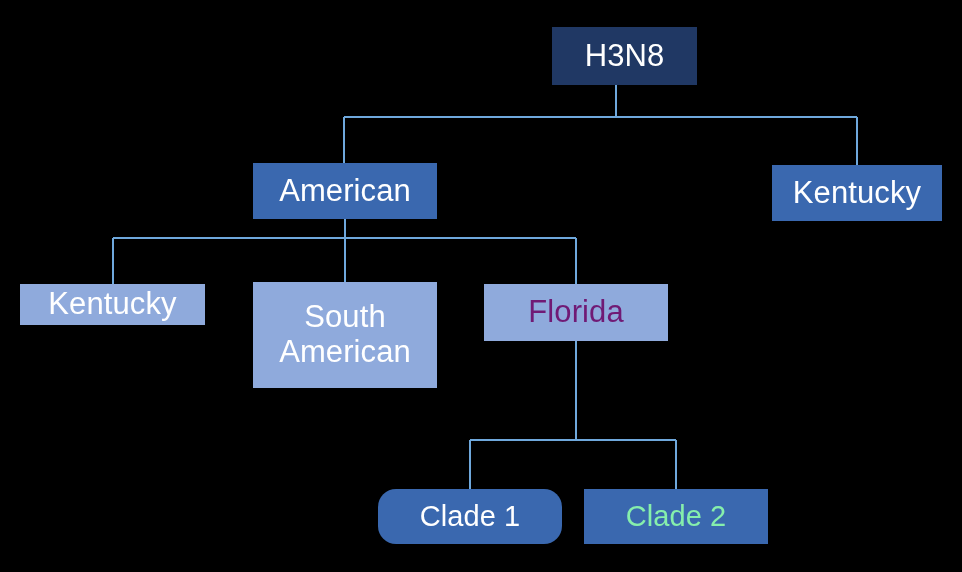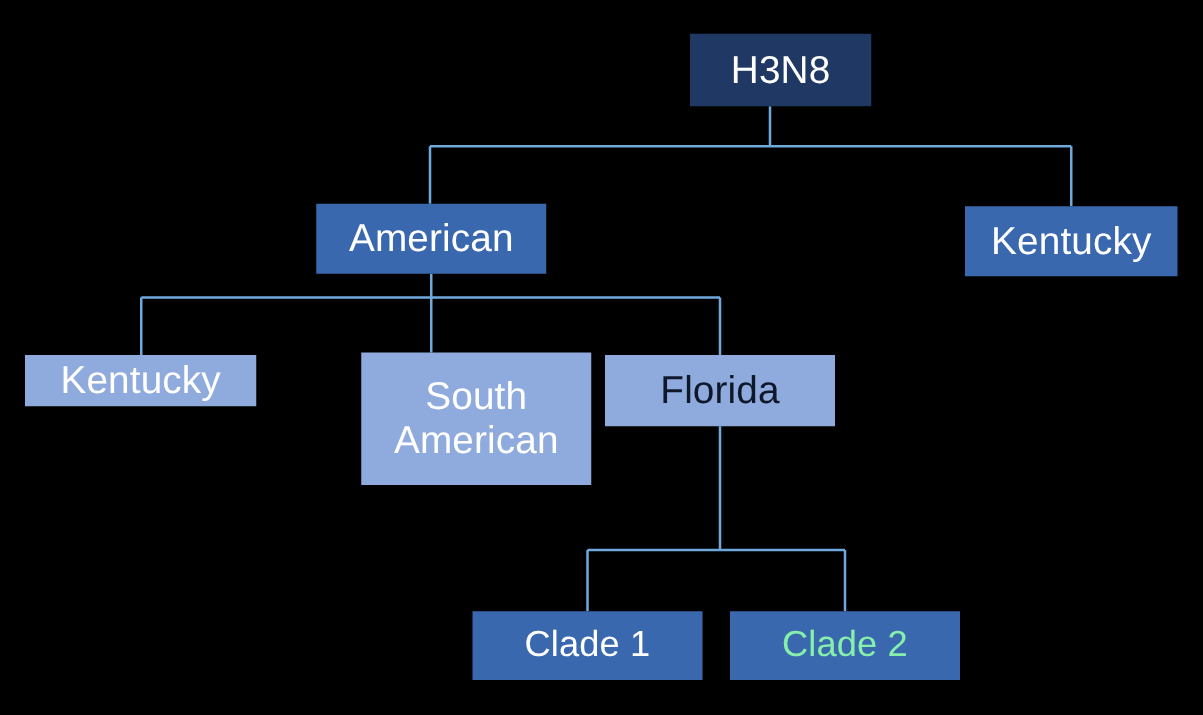--- a/index.html
+++ b/index.html
@@ -75,20 +75,20 @@
         <line x1="470" y1="440" x2="470" y2="489"></line>
         <line x1="676" y1="440" x2="676" y2="489"></line>
       </g>
   </svg>
 
   <div id="node-layer">
       <div class="node-box tier-root" style="left: 552px; top: 27px; width: 145px; height: 58px; background: rgb(32, 56, 100); color: rgb(255, 255, 255);">H3N8</div>
       <div class="node-box tier-major" style="left: 253px; top: 163px; width: 184px; height: 56px; background: rgb(58, 104, 175); color: rgb(255, 255, 255);">American</div>
       <div class="node-box tier-major" style="left: 772px; top: 165px; width: 170px; height: 56px; background: rgb(58, 104, 175); color: rgb(255, 255, 255);">Kentucky</div>
       <div class="node-box tier-sub" style="left: 20px; top: 284px; width: 185px; height: 41px; background: rgb(143, 170, 220); color: rgb(255, 255, 255);">Kentucky</div>
-      <div class="node-box tier-sub" style="left: 253px; top: 282px; width: 184px; height: 106px; background: rgb(143, 170, 220); color: rgb(255, 255, 255); margin-left: 36px;">South
+      <div class="node-box tier-sub" style="left: 253px; top: 282px; width: 184px; height: 106px; background: rgb(143, 170, 220); color: rgb(255, 255, 255);">South
 American</div>
-      <div class="node-box tier-sub" style="left: 484px; top: 284px; width: 184px; height: 57px; background: rgb(143, 170, 220); color: #0f172a;">Florida</div>
-      <div class="node-box tier-clade" style="left: 378px; top: 489px; width: 184px; height: 55px; background: rgb(58, 104, 175); color: rgb(255, 255, 255);">Clade 1</div>
+      <div class="node-box tier-sub" style="left: 484px; top: 284px; width: 184px; height: 57px; background: rgb(143, 170, 220); color: #701a75;">Florida</div>
+      <div class="node-box tier-clade" style="left: 378px; top: 489px; width: 184px; height: 55px; background: rgb(58, 104, 175); color: rgb(255, 255, 255); border-radius: 18px;">Clade 1</div>
       <div class="node-box tier-clade" style="left: 584px; top: 489px; width: 184px; height: 55px; background: rgb(58, 104, 175); color: #86efac;">Clade 2</div>
     </div>
 
 </div>
 
 </body></html>

